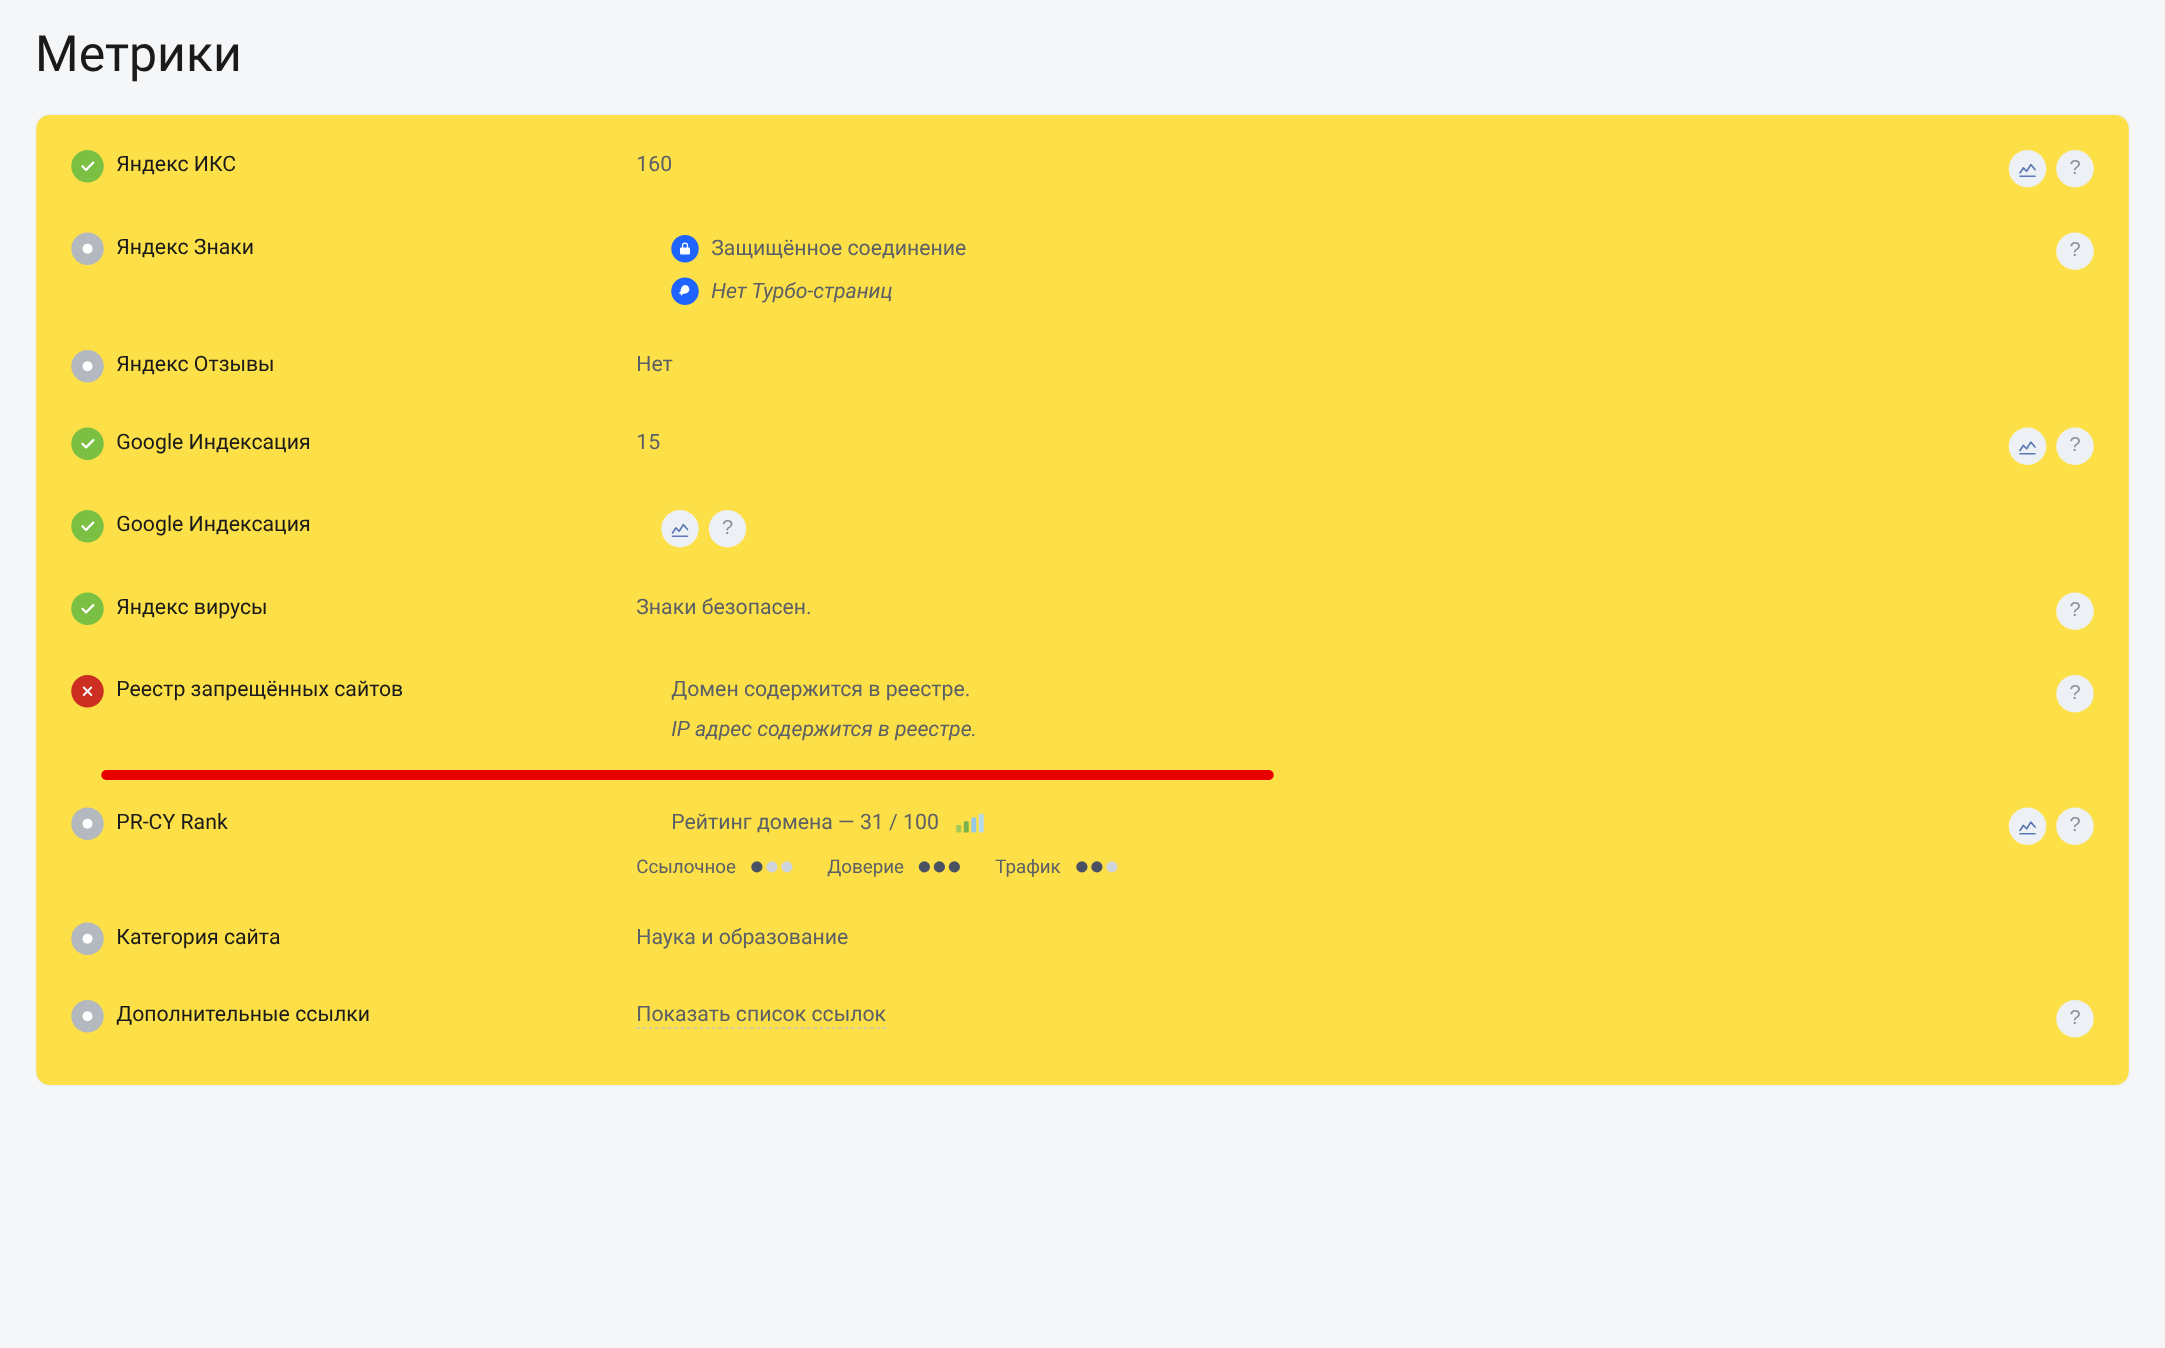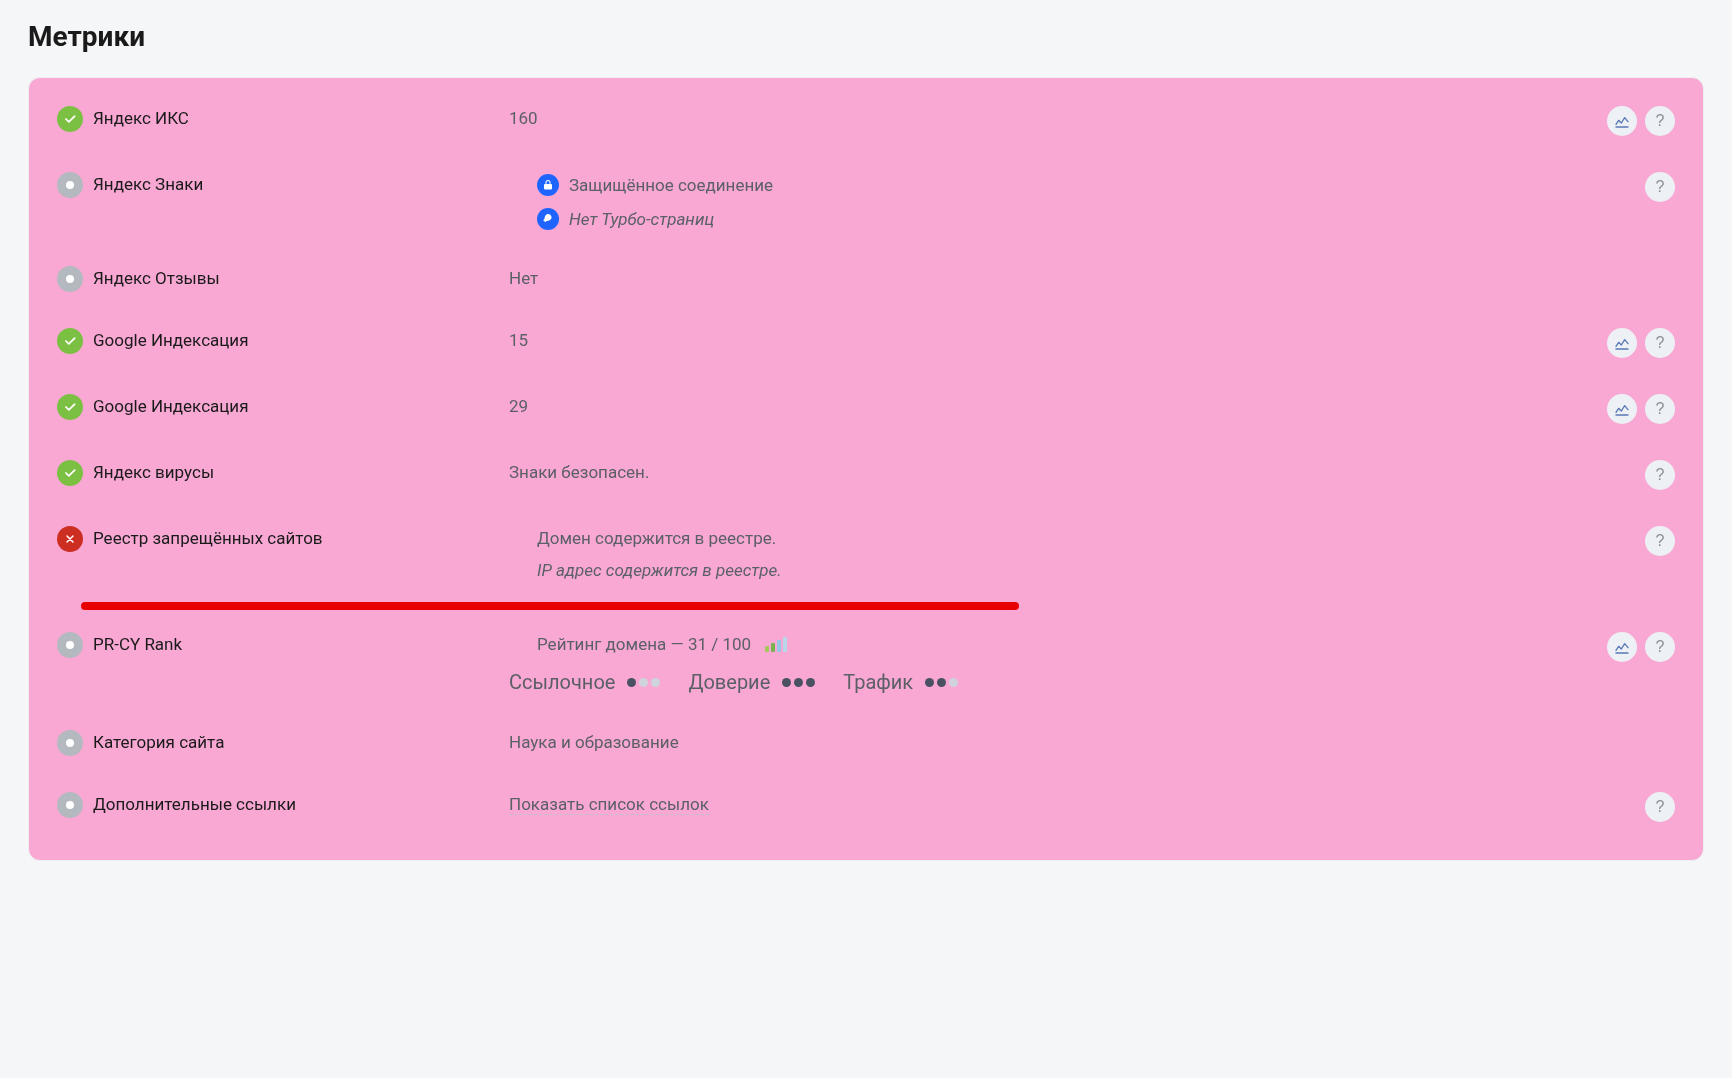--- a/index.html
+++ b/index.html
@@ -8,26 +8,26 @@
       background: #f5f6f8;
       color: #1a1a1a;
       font-size: 17px;
     }
     .page {
       width: 100%;
       max-width: 1732px;
       padding: 20px 28px;
     }
     .page-title {
-      font-size: 28px;
-      font-weight: 700;
+      font-size: 40px;
+      font-weight: 400;
       margin-bottom: 24px;
     }
     .card {
-      background: #f9a8d4;
+      background: #fde047;
       border-radius: 12px;
       border: 1px solid #eceef1;
       padding: 10px 0 20px;
     }
     .row {
       display: flex;
       align-items: flex-start;
       padding: 18px 28px;
       position: relative;
     }
@@ -116,21 +116,21 @@
       display: inline-block;
     }
     .dot-dark { background: #4a5163; }
     .dot-light { background: #cfd3dc; }
     .sub-factors {
       display: flex;
       gap: 28px;
       margin-top: 16px;
       color: #5b5f66;
     }
-    .factor { display: inline-flex; align-items: center; gap: 6px; font-size: 20px; }
+    .factor { display: inline-flex; align-items: center; gap: 6px; font-size: 15px; }
     .bars-icon {
       display: inline-flex;
       align-items: flex-end;
       gap: 2px;
       margin-left: 4px;
     }
     .bars-icon span { width: 4px; border-radius: 1px; display: inline-block; }
     .b1 { height: 6px; background: #a4c95a; }
     .b2 { height: 9px; background: #79b24e; }
     .b3 { height: 12px; background: #95c8e6; }
@@ -248,21 +248,20 @@
       <div class="status-col">
         <span class="status-icon status-green">
           <svg width="14" height="14" viewBox="0 0 24 24" fill="none">
               <path d="M5 12l5 5L20 7" stroke="#fff" stroke-width="3" stroke-linecap="round" stroke-linejoin="round"></path>
             </svg>
         </span>
       </div>
       <div class="label-col">
           <span>Google Индексация</span>
         </div>
-      <div class="value-col"><span class="value-text">29</span></div>
       <div class="actions-col">
         <button class="icon-btn">
           <svg width="16" height="16" viewBox="0 0 24 24" fill="none">
               <path d="M3 17l4-6 4 4 5-8 5 6" stroke="#5a78b6" stroke-width="2" stroke-linecap="round" stroke-linejoin="round"></path>
               <path d="M3 21h18" stroke="#5a78b6" stroke-width="2" stroke-linecap="round"></path>
             </svg>
         </button>
         <button class="icon-btn">?</button>
       </div>
     </div>

